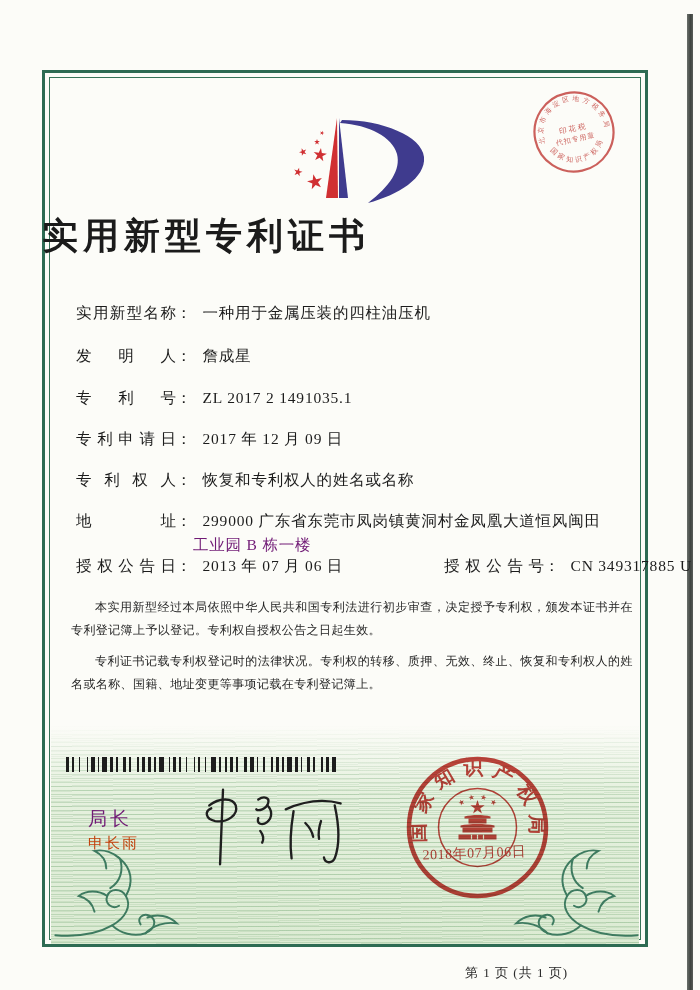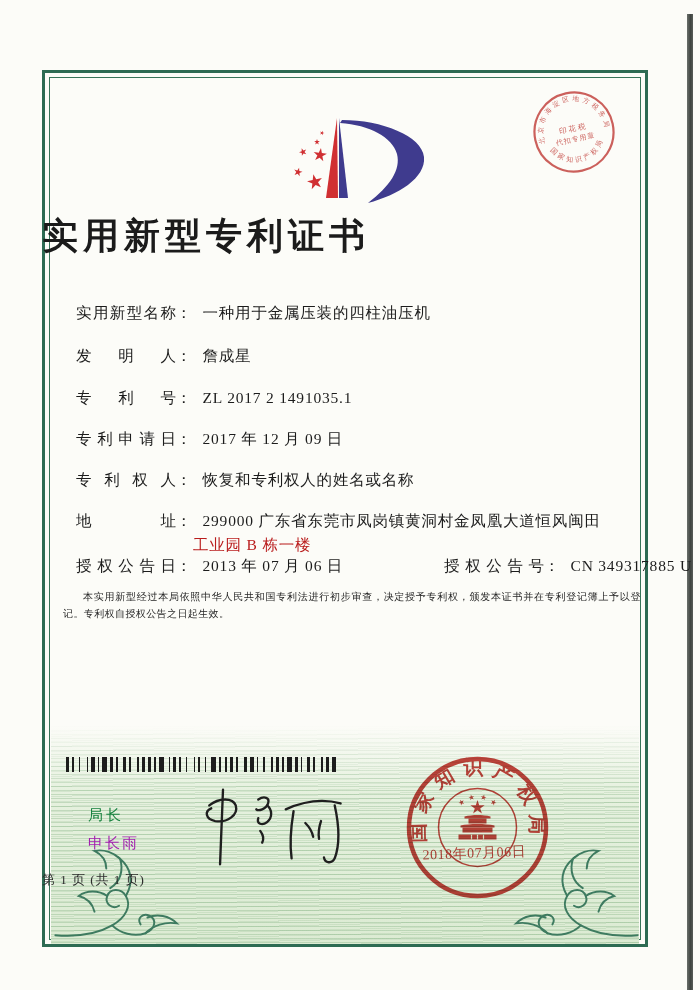--- a/index.html
+++ b/index.html
@@ -32,36 +32,36 @@
   .cert-no{position:absolute;left:76px;top:107px;font-size:15px;letter-spacing:1.5px;color:#2b2b2b;}
   .logo{position:absolute;left:282px;top:112px;width:150px;height:95px;}
   .tax-stamp{position:absolute;left:531px;top:89px;width:86px;height:86px;opacity:.85;mix-blend-mode:multiply;}
   .doc-title{position:absolute;left:42px;top:212px;width:606px;text-align:left;
     font-size:36px;font-weight:700;letter-spacing:5px;color:#1b1b1b;}
   
   .row{position:absolute;left:76px;font-size:15.5px;color:#1c1c1c;white-space:nowrap;}
   .jlabel{display:inline-flex;width:100px;justify-content:space-between;}
   .colon{display:inline-block;margin-right:11px;}
   .val{letter-spacing:.8px;}
-  .addr2{position:absolute;left:193px;top:535px;font-size:15.5px;letter-spacing:.8px;color:#b91c1c;}
+  .addr2{position:absolute;left:193px;top:535px;font-size:15.5px;letter-spacing:.8px;color:#701a75;}
   .grant-group{position:absolute;left:368px;top:0;}
   
   .body-text{position:absolute;left:63px;top:588px;width:578px;}
-  .body-text p{margin:0;text-indent:2em;font-size:10px;line-height:17px;
+  .body-text p{margin:8px;text-indent:2em;font-size:12px;line-height:23px;
     letter-spacing:.4px;text-align:justify;color:#262626;}
   
   .barcode{position:absolute;left:66px;top:757px;width:274px;height:15px;}
   .barcode i{position:absolute;top:0;bottom:0;background:#1d1d1d;}
   .sig-title{position:absolute;left:88px;top:806px;font-family:"Liberation Sans","DejaVu Sans",sans-serif;
-    font-size:15px;letter-spacing:3px;color:#15803d;}
+    font-size:19px;letter-spacing:3px;color:#701a75;}
   .sig-name{position:absolute;left:88px;top:834px;font-family:"Liberation Sans","DejaVu Sans",sans-serif;
-    font-size:15px;letter-spacing:2px;color:#a21caf;}
+    font-size:15px;letter-spacing:2px;color:#c2410c;}
   .signature{position:absolute;left:193px;top:776px;width:158px;height:98px;}
   .seal{position:absolute;left:402px;top:752px;width:151px;height:151px;opacity:.92;mix-blend-mode:multiply;}
-  .footer{position:absolute;left:42px;top:871px;width:526px;text-align:left;
+  .footer{position:absolute;left:42px;top:964px;width:526px;text-align:right;
     font-size:13px;letter-spacing:1px;color:#2b2b2b;}
   svg text{font-family:"Liberation Serif","DejaVu Serif",serif;}
 </style>
 </head>
 <body>
 
 <div class="page">
 
   <svg width="0" height="0" style="position:absolute" aria-hidden="true">
     <defs>
@@ -188,20 +188,21 @@
           <span>权</span>
           <span>公</span>
           <span>告</span>
           <span>号</span>
         </span><span class="colon">：</span><span class="val">CN 349317885 U</span>
     </span>
   </div>
 
   <div class="body-text">
     <p>本实用新型经过本局依照中华人民共和国专利法进行初步审查，决定授予专利权，颁发本证书并在专利登记簿上予以登记。专利权自授权公告之日起生效。</p>
+    <p>专利证书记载专利权登记时的法律状况。专利权的转移、质押、无效、终止、恢复和专利权人的姓名或名称、国籍、地址变更等事项记载在专利登记簿上。</p>
   </div>
 
   <div class="barcode">
       <i style="left: 0px; width: 3.4px;"></i>
       <i style="left: 6.3px; width: 1.7px;"></i>
       <i style="left: 12.6px; width: 1.7px;"></i>
       <i style="left: 20.6px; width: 1.7px;"></i>
       <i style="left: 25.2px; width: 3.4px;"></i>
       <i style="left: 31.5px; width: 1.7px;"></i>
       <i style="left: 36.1px; width: 5.1px;"></i>

